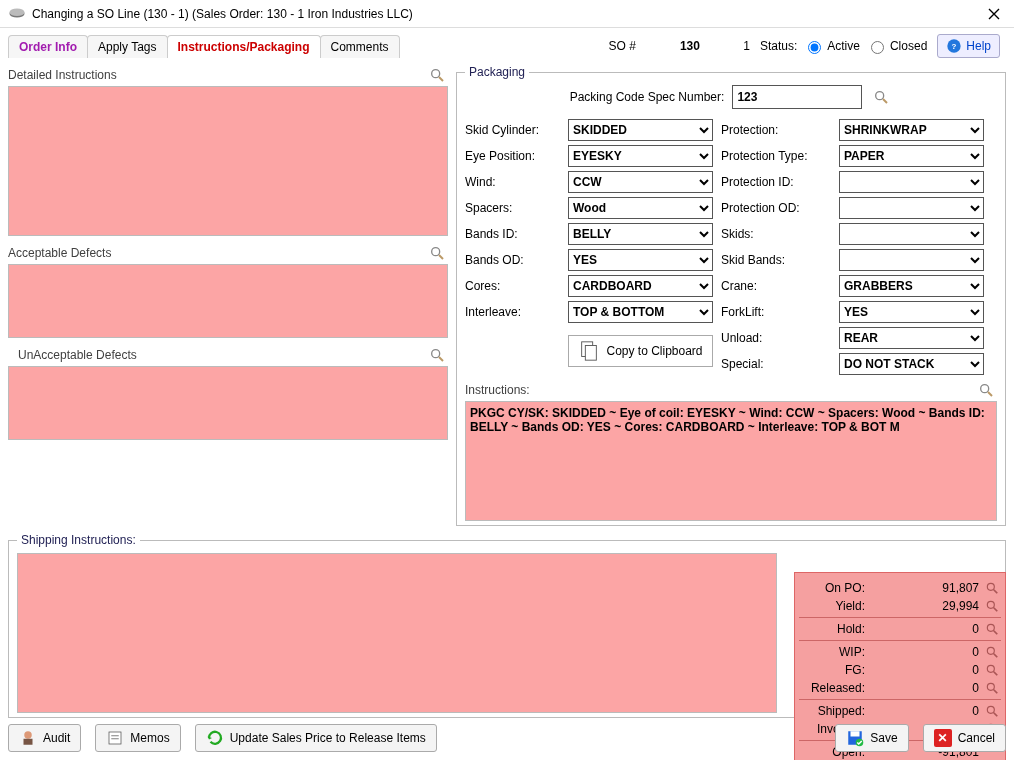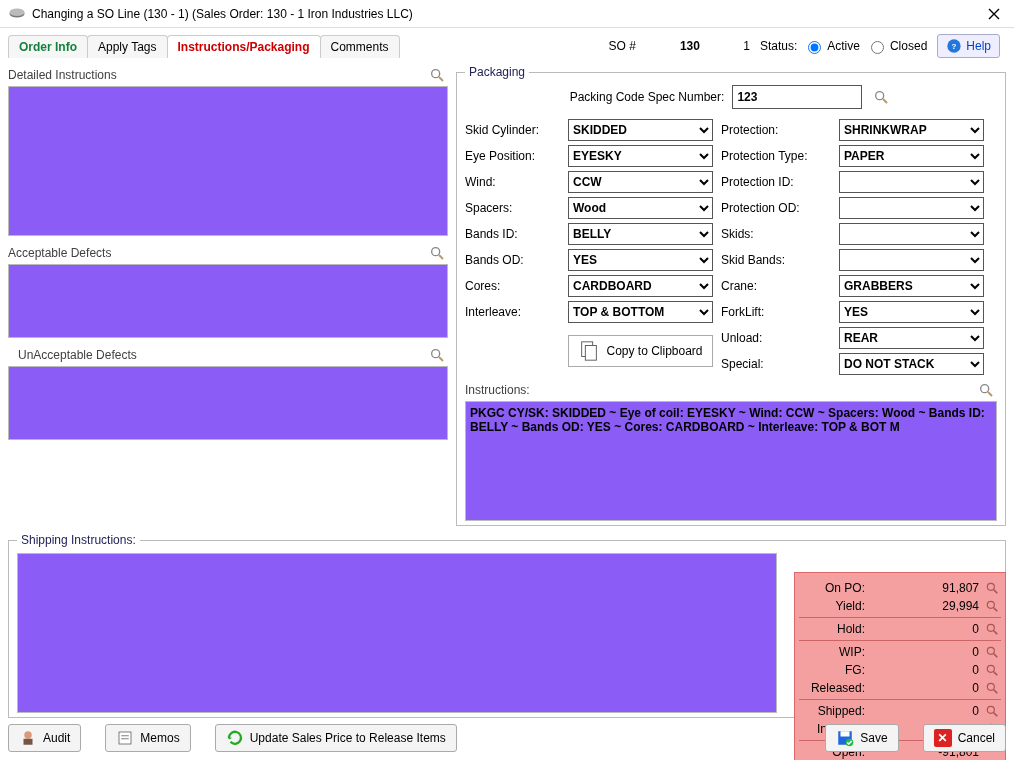--- a/index.html
+++ b/index.html
@@ -8,21 +8,21 @@
 
   .titlebar { display: flex; align-items: center; height: 28px; padding: 0 8px; border-bottom: 1px solid #ddd; }
   .titlebar-icon { width: 18px; height: 14px; margin-right: 6px; }
   .titlebar-text { flex: 1; font-size: 12px; }
   .titlebar-close { width: 24px; height: 20px; display: flex; align-items: center; justify-content: center; cursor: pointer; }
   .titlebar-close svg { width: 12px; height: 12px; }
 
   .tabsrow { display: flex; align-items: center; padding: 6px 8px 0 8px; gap: 8px; }
   .tabs { display: flex; }
   .tab { padding: 4px 10px; border: 1px solid #ccc; background: #f6f6f6; border-bottom: none; margin-right: -1px; cursor: pointer; border-radius: 4px 4px 0 0; }
-  .tab.green { color: #15803d; font-weight: bold; }
+  .tab.green { color: #a21caf; font-weight: bold; }
   .tab.active { background: #fff; color: #c00; font-weight: bold; z-index: 2; position: relative; }
   .tabs-right { margin-left: auto; display: flex; align-items: center; gap: 10px; padding-right: 6px;}
   .so-label { margin-right: 4px; }
   .so-num { display: inline-block; width: 50px; text-align: right; font-weight: bold; }
   .so-sub { display: inline-block; width: 40px; text-align: right; }
   .statusgrp { display: flex; align-items: center; gap: 6px; }
   .statusgrp label { display: flex; align-items: center; gap: 3px; }
   .help-btn { display: flex; align-items: center; gap: 4px; padding: 3px 8px; border: 1px solid #aac; background: #eef; cursor: pointer; color: #04c; border-radius: 3px;}
   .help-btn svg { width: 16px; height: 16px; }
 
@@ -30,21 +30,21 @@
   .col { position: relative; }
   .col-left { flex: 0 0 440px; }
   .col-right { flex: 1; }
 
   .fieldset { border: 1px solid #bbb; padding: 8px 8px 4px 8px; position: relative; margin-top: 6px; }
   .fieldset-label { position: absolute; top: -8px; left: 8px; background: #fff; padding: 0 4px; color: #225; }
   .mag-row { display: flex; align-items: center; justify-content: flex-end; margin-bottom: 2px; gap: 4px; }
   .mag-row .sec-label { margin-right: auto; color: #404040; }
   .mag-icon { width: 22px; height: 18px; display: flex; align-items: center; justify-content: center; cursor: pointer; }
   .mag-icon svg { width: 16px; height: 16px; }
-  .textarea-look { width: 100%; height: 150px; border: 1px solid #bbb; padding: 4px; overflow-y: scroll; background: #8b5cf6; font-weight: bold; }
+  .textarea-look { width: 100%; height: 150px; border: 1px solid #bbb; padding: 4px; overflow-y: scroll; background: #fca5a5; font-weight: bold; }
   .ta-sm { height: 74px; }
   .ta-md { height: 120px; }
   .ta-ship { height: 160px; width: 760px; }
 
   .pack-top { display: flex; align-items: center; gap: 8px; margin: 4px 0 10px 0; justify-content: center; }
   .pack-top input { width: 130px; height: 24px; padding: 2px 4px; font-weight: bold; border: 1px solid #555;}
   .grid { display: grid; grid-template-columns: 95px 145px 110px 145px; gap: 4px 8px; align-items: center; }
   .grid label { white-space: nowrap; }
   select.combo { width: 100%; height: 22px; font-weight: bold; border: 1px solid #555; background: #fff; }
   .copy-btn { display: flex; align-items: center; justify-content: center; gap: 6px; padding: 4px 8px; border: 1px solid #aaa; cursor: pointer; text-align: center; line-height: 1.2; }
@@ -52,21 +52,21 @@
 
   .shipping-section { padding: 0 8px; position: relative; }
   .status-box { position: absolute; right: 8px; top: 32px; width: 212px; background: #f5a0a0; border: 1px solid #d66; padding: 6px 4px; }
   .status-row { display: flex; align-items: center; height: 18px; }
   .status-row .lbl { flex: 0 0 70px; text-align: right; padding-right: 4px; }
   .status-row .val { flex: 1; text-align: right; padding-right: 4px; }
   .status-row .mag-mini { width: 18px; display: flex; align-items: center; justify-content: center; cursor: pointer; }
   .status-row .mag-mini svg { width: 14px; height: 14px; }
   .status-sep { border-top: 1px solid #c66; margin: 2px 0; }
 
-  .footer { position: absolute; bottom: 8px; left: 8px; right: 8px; display: flex; align-items: flex-end; gap: 24px; }
+  .footer { position: absolute; bottom: 8px; left: 8px; right: 8px; display: flex; align-items: flex-end; gap: 14px; }
   .footer .spacer { flex: 1; }
   .fbtn { display: flex; align-items: center; gap: 6px; padding: 4px 10px; border: 1px solid #aaa; background: #f4f4f4; cursor: pointer; border-radius: 3px; height: 28px; }
   .fbtn.save { } .fbtn.cancel {}
   .fbtn svg, .fbtn .glyph { width: 18px; height: 18px; }
   .ic-red { background:#d22; color:#fff; width:18px; height:18px; display:flex; align-items:center; justify-content:center; font-weight:bold; border-radius:2px;}
 </style>
 </head>
 <body>
 
 <div class="window">

